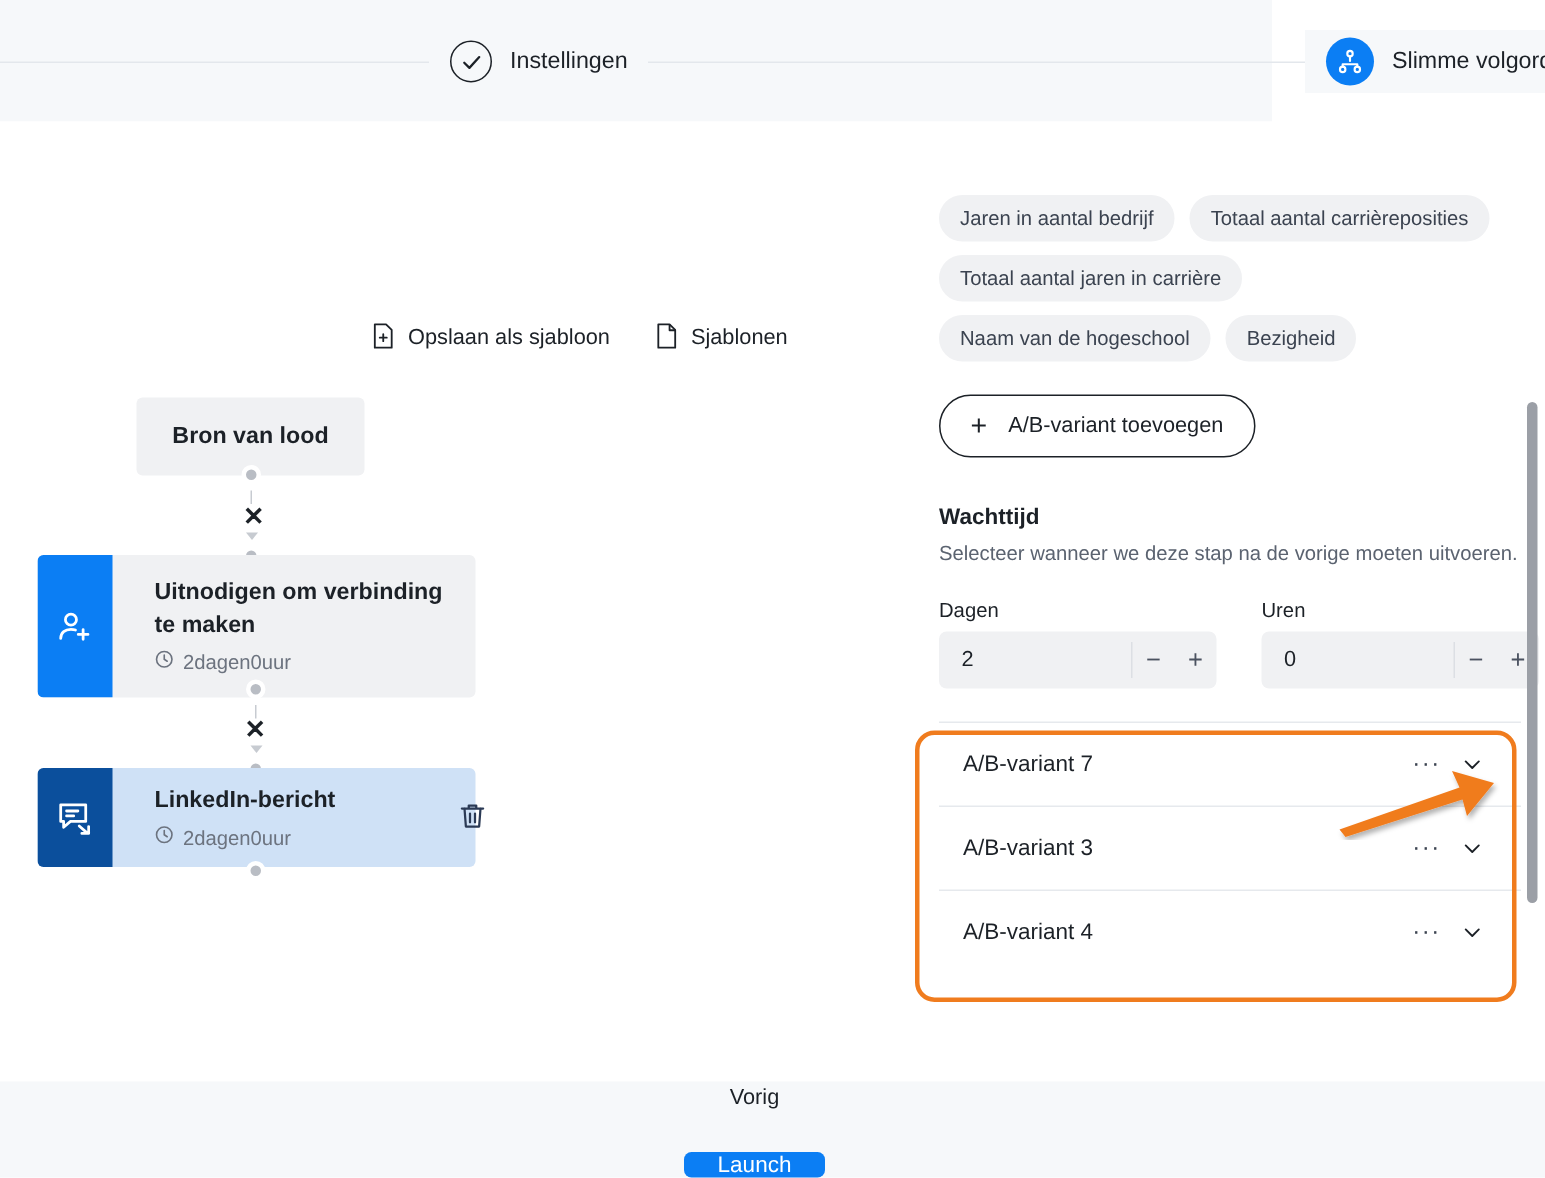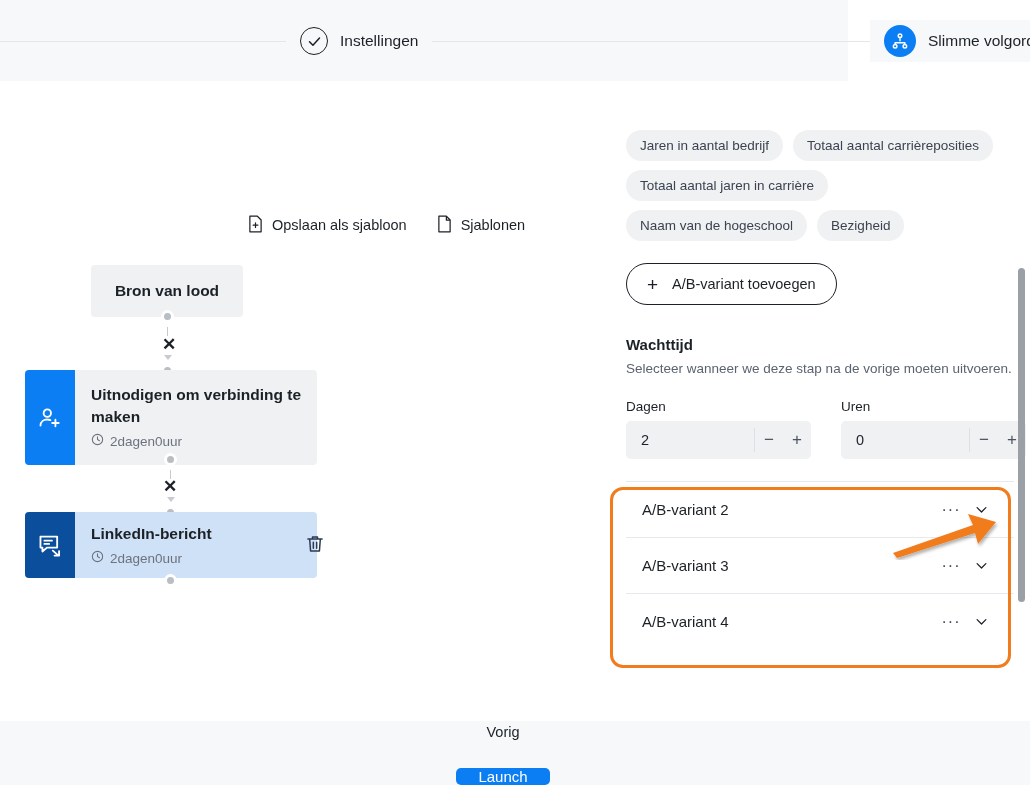--- a/index.html
+++ b/index.html
@@ -66,21 +66,21 @@
 
   .node-invite { left: 25px; top: 289px; width: 292px; height: 95px; background: #f0f1f3; }
   .node-msg    { left: 25px; top: 431px; width: 292px; height: 66px; background: #cfe1f6; }
 
   .node-ico {
     width: 50px; flex: 0 0 50px; display: flex;
     align-items: center; justify-content: center;
   }
   .ico-blue { background: #0b7ef4; }
   .ico-navy { background: #0b4f9c; }
-  .node-body { flex: 1; padding: 14px 12px 0 16px; }
+  .node-body { flex: 1; padding: 14px 12px 0 28px; }
   .node-title { font-size: 15.5px; font-weight: bold; color: #1c2127; line-height: 22px; }
   .node-sub {
     display: flex; align-items: center; gap: 6px;
     font-size: 13.5px; color: #6c737f; margin-top: 5px;
   }
   .msg-body { padding-top: 11px; }
   .trash-btn {
     position: absolute; left: 305px; top: 452px;
     width: 22px; height: 24px; cursor: pointer;
   }
@@ -334,21 +334,21 @@
           <span class="stepper-val">0</span>
           <span class="stepper-sep"></span>
           <span class="stepper-btn">−</span>
           <span class="stepper-btn">+</span>
         </div>
       </div>
     </div>
 
     <div class="ab-list">
       <div class="ab-row">
-        <span class="ab-name">A/B-variant 2</span>
+        <span class="ab-name">A/B-variant 7</span>
         <span class="dots-btn">···</span>
         <span class="chev-btn">
           <svg width="15" height="15" viewBox="0 0 24 24" fill="none" stroke="#1c2127" stroke-width="2" stroke-linecap="round" stroke-linejoin="round">
               <polyline points="5,9 12,16 19,9"></polyline>
             </svg>
         </span>
       </div>
       <div class="ab-row">
         <span class="ab-name">A/B-variant 3</span>
         <span class="dots-btn">···</span>

